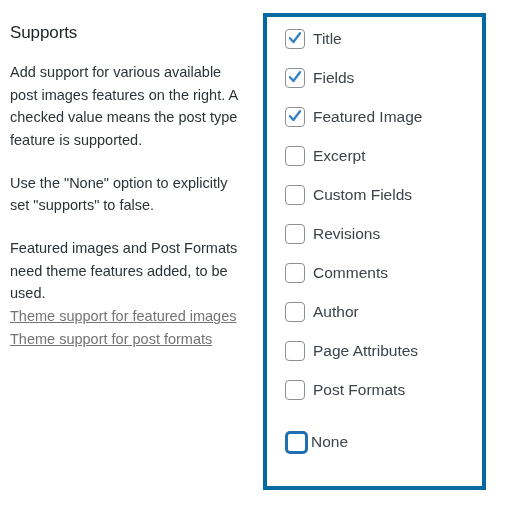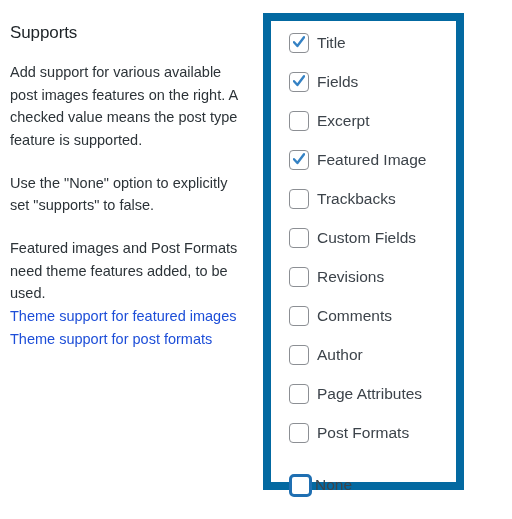--- a/index.html
+++ b/index.html
@@ -47,32 +47,33 @@
   }
   .desc-para:last-of-type { margin-bottom: 0; }
 
   .links {
     margin-top: 0px;
   }
   .doc-link {
     display: block;
     font-size: 14.5px;
     line-height: 1.6;
-    color: #1d4ed8;
+    color: #737373;
+    text-decoration: underline;
     cursor: pointer;
   }
 
   
   .checkbox-panel {
     position: absolute;
     left: 263px;
     top: 13px;
-    width: 201px;
+    width: 223px;
     height: 477px;
-    border: 8px solid #0369a1;
+    border: 4px solid #0369a1;
     box-sizing: border-box;
     background: #ffffff;
   }
 
   .checkbox-list {
     position: absolute;
     left: 18px;
     top: 11px;
     width: 170px;
   }
@@ -167,39 +168,35 @@
           <span class="tick">
             <svg width="12" height="15" viewBox="0 0 12 15">
                 <path d="M1 7.2 L4.4 11 L11 2.2" stroke="#3582c4" stroke-width="2.4" fill="none" stroke-linecap="round" stroke-linejoin="round"></path>
               </svg>
           </span>
         </span>
         <span class="cb-label">Fields</span>
       </div>
 
       <div class="cb-row">
-        <span class="cb-box"></span>
-        <span class="cb-label">Excerpt</span>
-      </div>
-
-      <div class="cb-row">
         <span class="cb-box">
           <span class="tick">
             <svg width="12" height="15" viewBox="0 0 12 15">
                 <path d="M1 7.2 L4.4 11 L11 2.2" stroke="#3582c4" stroke-width="2.4" fill="none" stroke-linecap="round" stroke-linejoin="round"></path>
               </svg>
           </span>
         </span>
         <span class="cb-label">Featured Image</span>
       </div>
 
       <div class="cb-row">
         <span class="cb-box"></span>
-        <span class="cb-label">Trackbacks</span>
-      </div>
+        <span class="cb-label">Excerpt</span>
+      </div>
+
 
       <div class="cb-row">
         <span class="cb-box"></span>
         <span class="cb-label">Custom Fields</span>
       </div>
 
       <div class="cb-row">
         <span class="cb-box"></span>
         <span class="cb-label">Revisions</span>
       </div>

